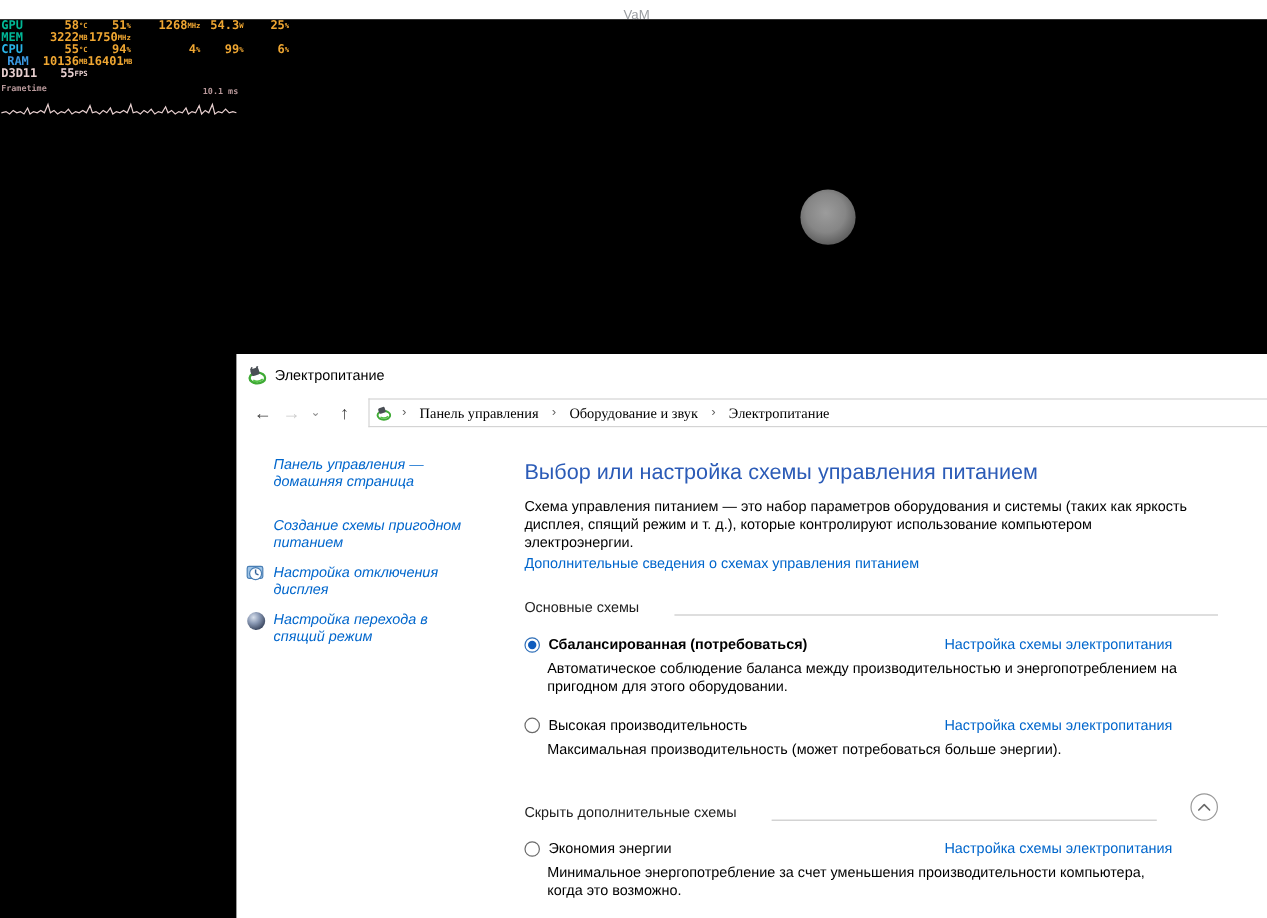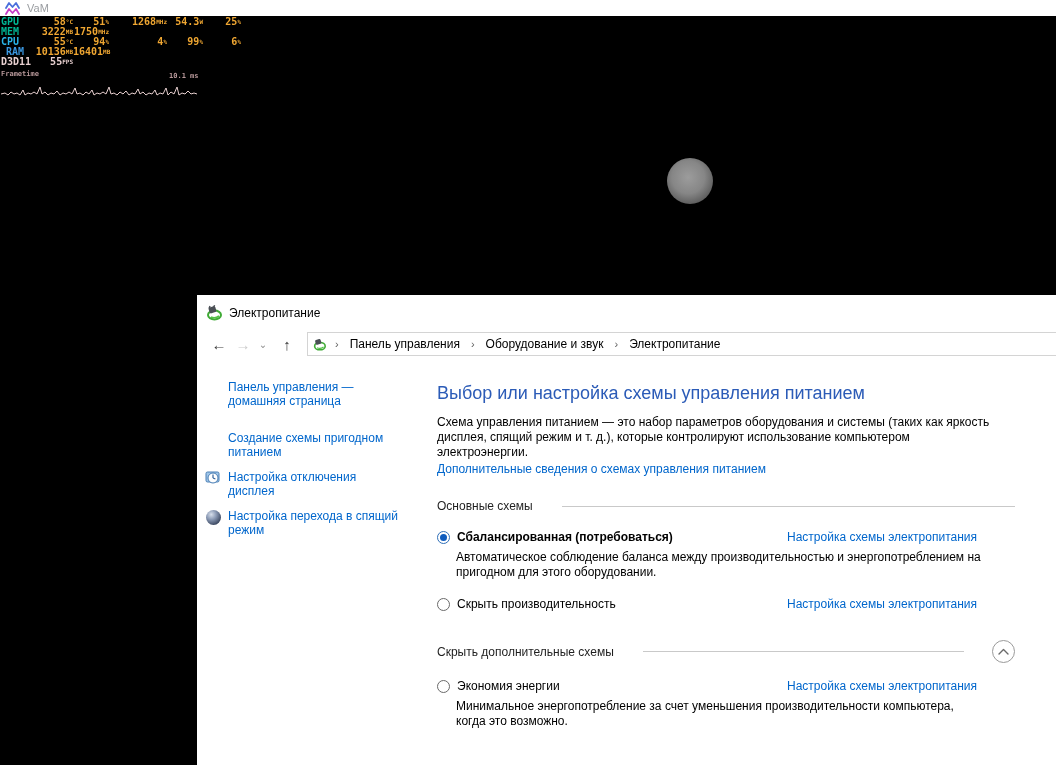--- a/index.html
+++ b/index.html
@@ -1,19 +1,19 @@
 <!DOCTYPE html>
 <html><head>
 <meta charset="utf-8">
 <style>
   html,body{margin:0;padding:0;background:#000;}
   #stage{position:relative;width:1056px;height:765px;background:#000;overflow:hidden;font-family:"Liberation Sans",sans-serif;}
 
   
-  .vam-titlebar{position:absolute;top:0;left:0;width:1056px;height:16px;background:#ffffff;display:flex;align-items:center;gap:7px;padding-left:5px;box-sizing:border-box;}
+  .vam-titlebar{position:absolute;top:0;left:0;width:1056px;height:16px;background:#ffffff;display:flex;align-items:center;gap:7px;padding-left:5px;box-sizing:border-box;flex-direction:column;}
   .vam-title{font-size:11px;color:#9a9da1;}
 
   
   .osd{position:absolute;left:1px;top:17px;width:246px;font-family:"DejaVu Sans Mono",monospace;font-weight:bold;font-size:10px;line-height:10px;}
   .osd-row{display:flex;}
   .osd-label{width:28px;text-align:left;}
   .lab-gpu,.lab-mem{color:#00b796;}
   .lab-cpu{color:#29b4e8;}
   .lab-ram{color:#3a97e0;text-align:center;}
   .lab-api{color:#e8d0d0;}
@@ -34,38 +34,38 @@
   .cpl-titlebar{height:35px;display:flex;align-items:center;gap:7px;padding-left:9px;box-sizing:border-box;}
   .cpl-title{font-size:12px;color:#000;}
 
   .navbar{height:28px;display:flex;align-items:center;box-sizing:border-box;padding-left:10px;}
   .nav-btn{font-size:15px;width:24px;text-align:center;cursor:default;}
   .nav-back{color:#3b3b3b;}
   .nav-fwd{color:#cccccc;}
   .nav-chev{font-size:10px;color:#8f8f8f;width:16px;text-align:center;}
   .nav-up{color:#3b3b3b;margin-left:4px;}
   .addressbar{flex:1;height:22px;border:1px solid #d4d4d4;border-right:none;margin-left:8px;display:flex;align-items:center;gap:4px;padding-left:5px;font-size:12px;background:#fff;}
-  .crumb{padding:0 2px;color:#000;}
+  .crumb{padding:0 2px;color:#000;font-family:Liberation Serif, serif;}
   .crumb-sep{color:#5f5f5f;font-size:11px;padding:0 5px;}
 
   .cpl-body{display:flex;}
-  .sidebar{width:240px;box-sizing:border-box;padding:22px 0 0 6px;font-size:12px;line-height:14px;}
+  .sidebar{width:240px;box-sizing:border-box;padding:22px 0 0 6px;font-size:12px;line-height:14px;font-style:italic;}
   .side-item{display:flex;gap:5px;margin-bottom:11px;}
   .side-icon-slot{width:20px;flex:none;display:flex;justify-content:center;}
   .side-link{color:#0066cc;cursor:pointer;width:172px;}
   .gap-lg{margin-bottom:23px;}
   .sleep-sphere{width:15px;height:15px;border-radius:50%;margin-top:1px;
     background:radial-gradient(circle at 35% 30%, #d7dfeb 0%, #8b9ab5 35%, #333f57 80%, #1d2636 100%);}
 
   .main{width:578px;box-sizing:border-box;padding-top:25px;font-size:12px;}
   .page-title{font-size:18px;color:#2b5bb7;font-weight:normal;margin:0 0 11px 0;}
   .intro{line-height:15px;width:565px;margin:0;}
   .learn-link{color:#0066cc;cursor:pointer;display:inline-block;margin-top:2px;}
 
-  .section-rule{display:flex;align-items:center;margin-top:23px;gap:20px;}
+  .section-rule{display:flex;align-items:flex-end;margin-top:23px;gap:20px;}
   .section-label{flex:none;color:#1f1f1f;}
   .rule{flex:1;border-top:1px solid #c9c9c9;margin-left:9px;}
   .collapse-btn{flex:none;width:21px;height:21px;border:1px solid #9a9a9a;border-radius:50%;margin-left:8px;display:flex;align-items:center;justify-content:center;background:#fff;cursor:pointer;}
 
   .plan-row{display:flex;align-items:center;margin-top:17px;width:540px;}
   .radio{width:11px;height:11px;border:1px solid #6a6a6a;border-radius:50%;background:#fff;flex:none;position:relative;}
   .radio.on{border-color:#2f6fb8;}
   .radio.on::after{content:"";position:absolute;left:2px;top:2px;width:7px;height:7px;border-radius:50%;background:#0f5cbd;}
   .plan-label{margin-left:7px;}
   .plan-label.bold{font-weight:bold;}
@@ -210,23 +210,24 @@
             <span class="radio on"></span>
             <span class="plan-label bold">Сбалансированная (потребоваться)</span>
             <span class="plan-link">Настройка схемы электропитания</span>
           </div>
           <div class="plan-desc">Автоматическое соблюдение баланса между производительностью и энергопотреблением на пригодном для этого оборудовании.</div>
         </div>
 
         <div id="plan1" style="margin-top:6px;">
           <div class="plan-row">
             <span class="radio"></span>
-            <span class="plan-label">Скрыть производительность</span>
+            <span class="plan-label">Высокая производительность</span>
             <span class="plan-link">Настройка схемы электропитания</span>
           </div>
+          <div class="plan-desc">Максимальная производительность (может потребоваться больше энергии).</div>
         </div>
 
         <div class="section-rule" style="margin-top:29px;">
           <span class="section-label">Скрыть дополнительные схемы</span>
           <span class="rule"></span>
           <span class="collapse-btn">
             <svg width="11" height="7" viewBox="0 0 11 7">
               <polyline points="1,6 5.5,1.5 10,6" fill="none" stroke="#6a6a6a" stroke-width="1.4" stroke-linecap="round" stroke-linejoin="round"></polyline>
             </svg>
           </span>

